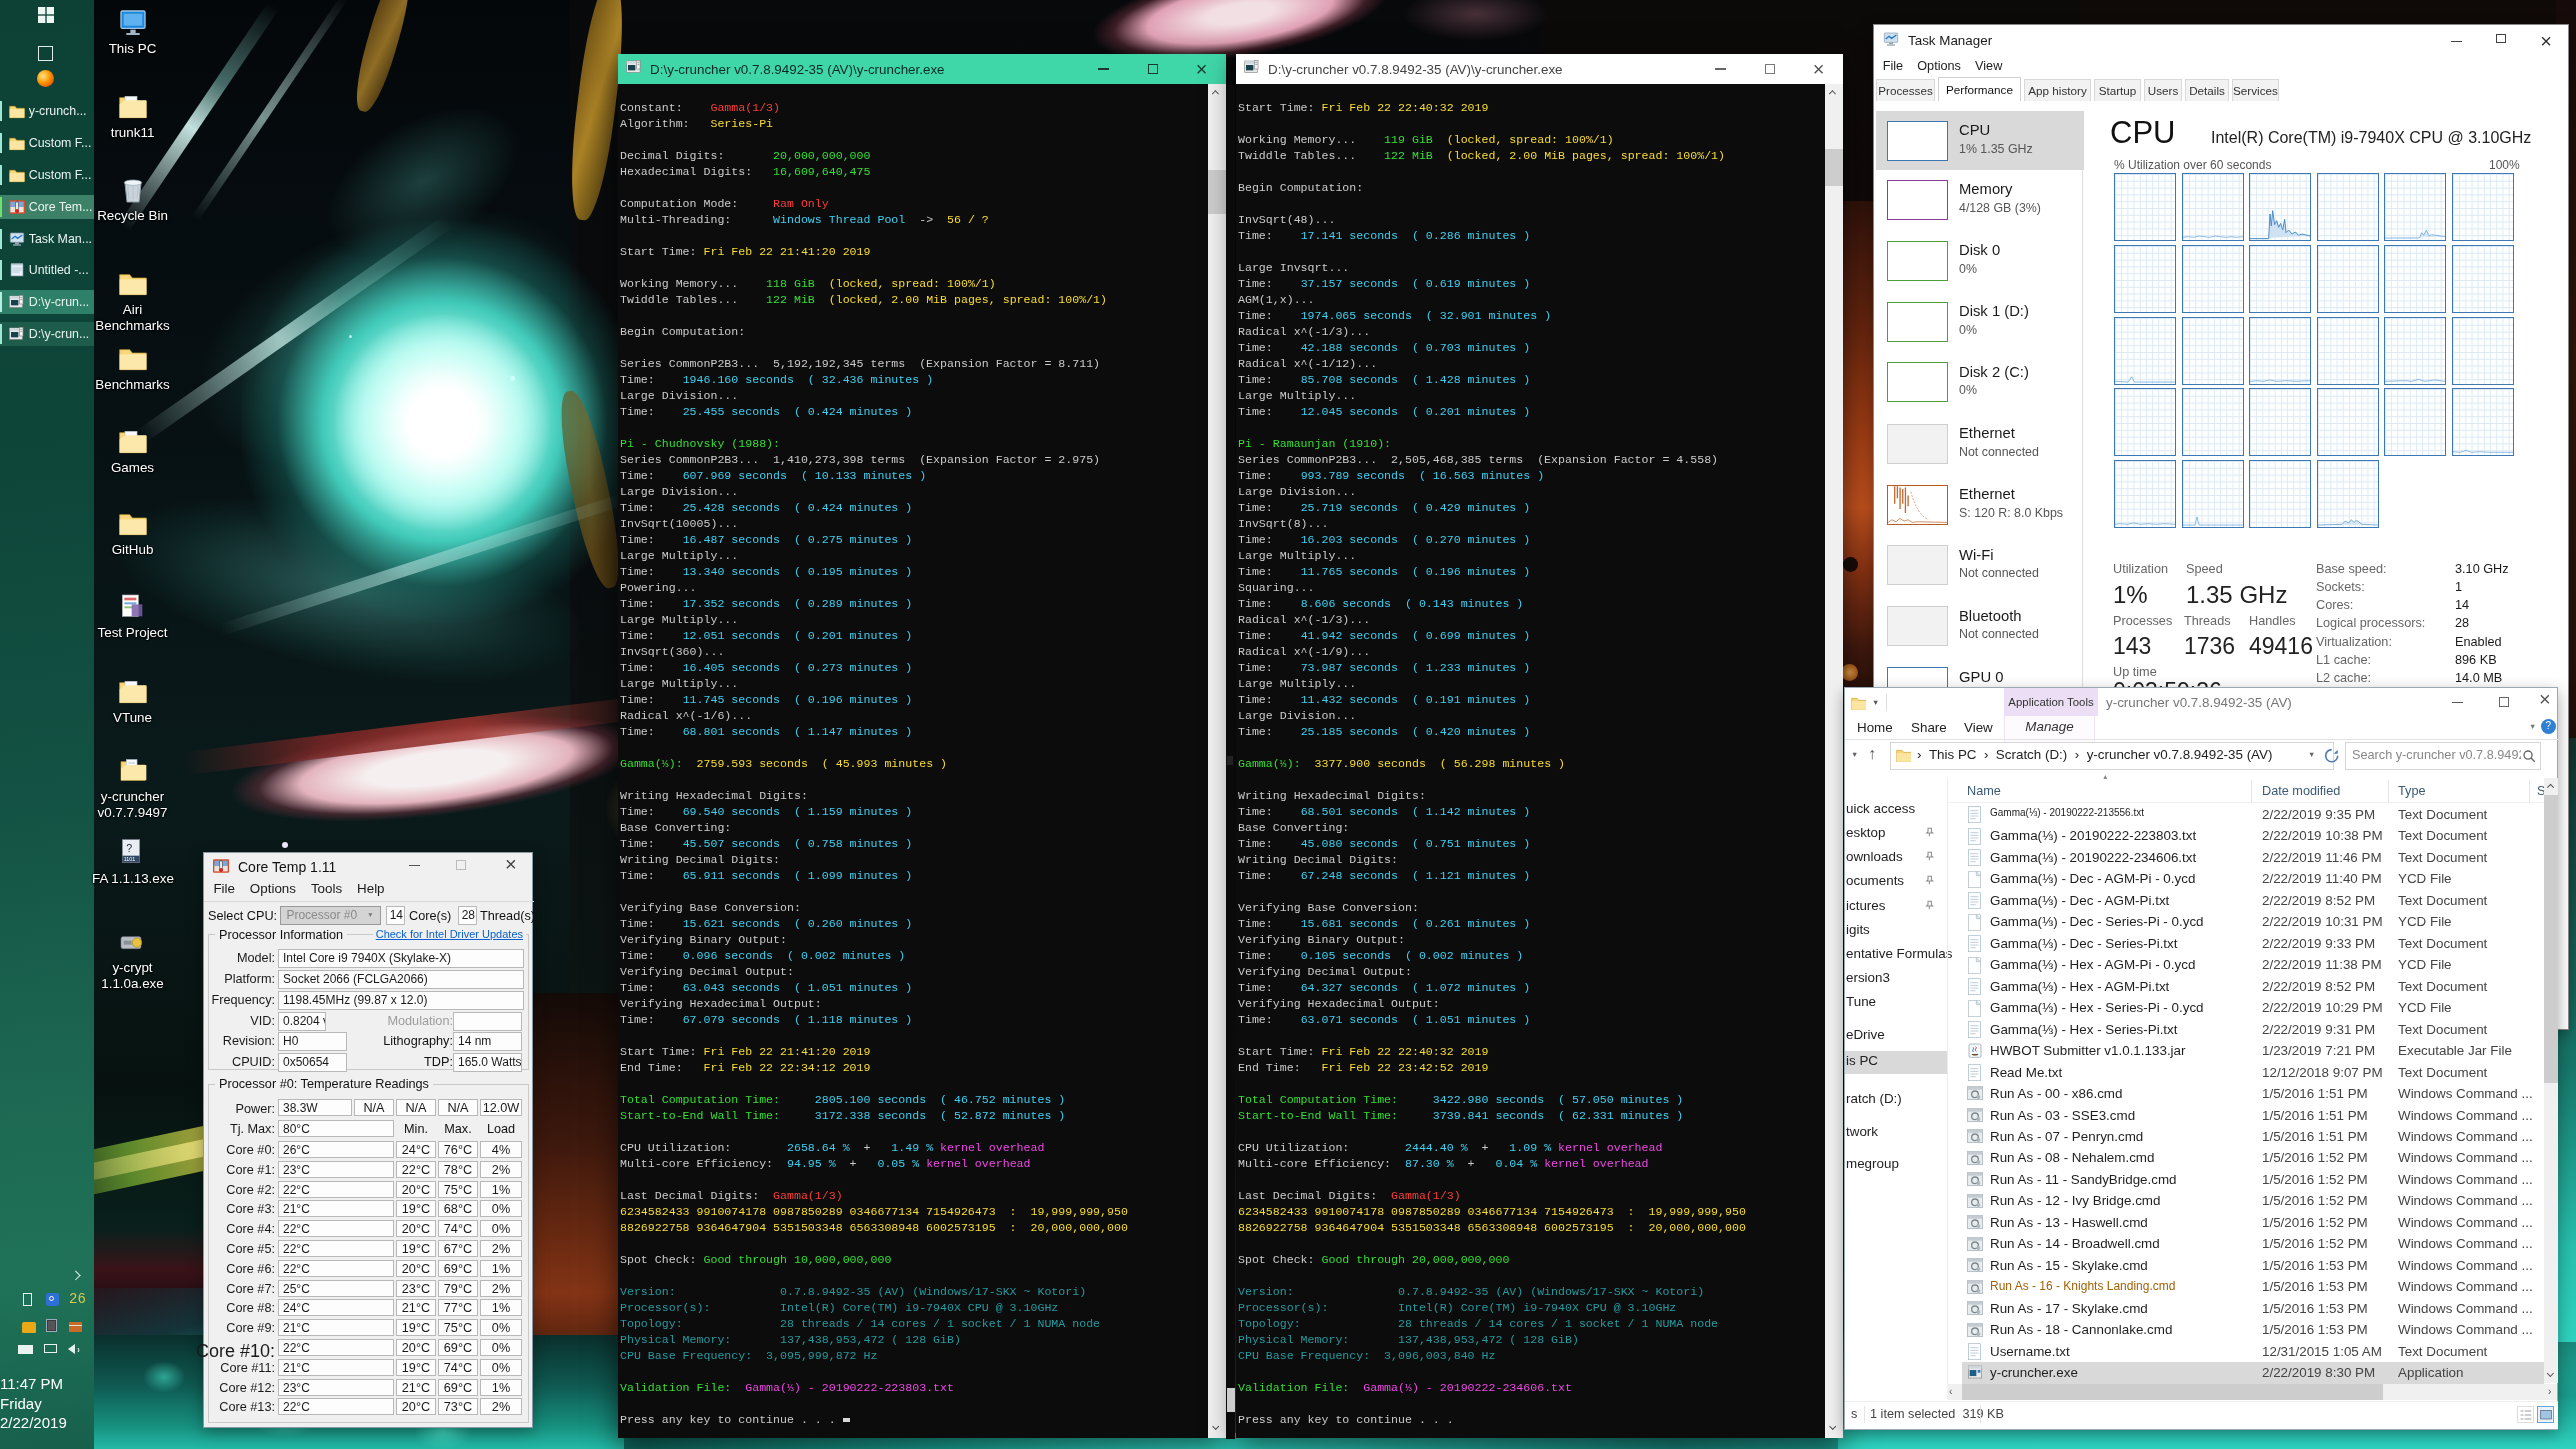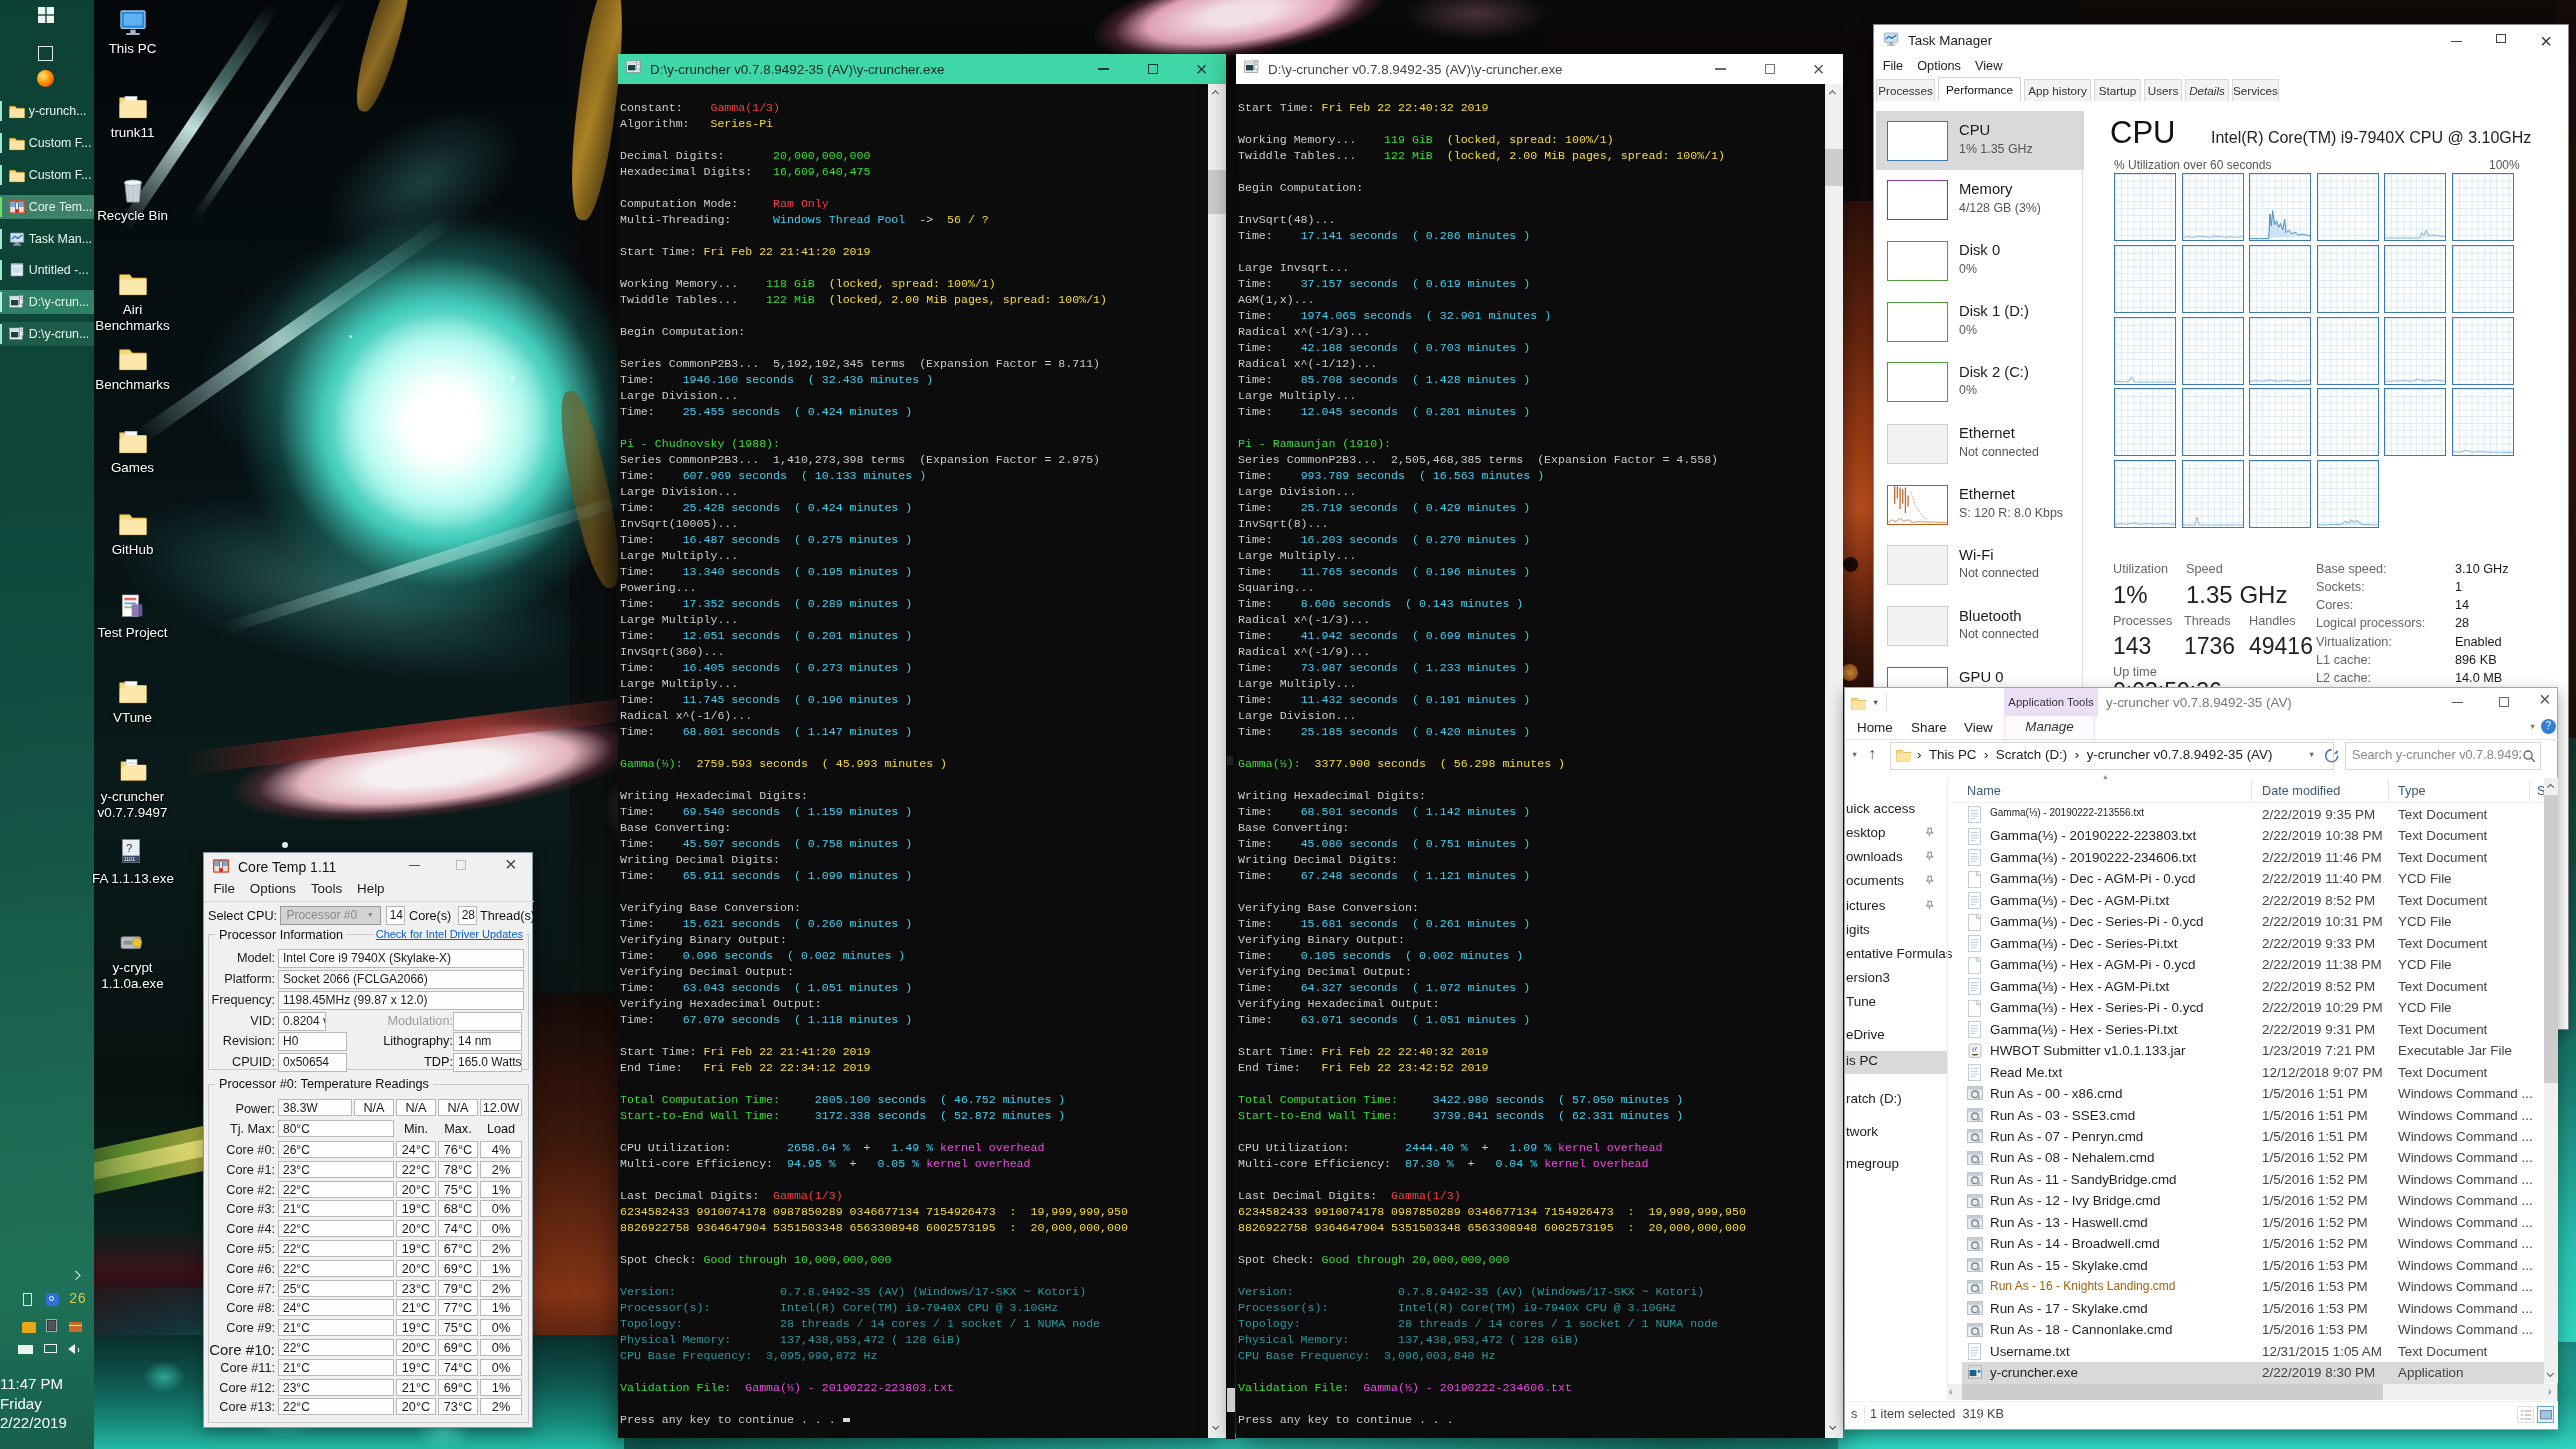--- a/index.html
+++ b/index.html
@@ -579,21 +579,21 @@
      <div style="width:9.4px;height:9.4px;border:1.3px solid #444;"></div>
      <div style="font-size:20px;margin-top:-4px;">×</div>
   </div>
   <div class="abs" style="left:8.7px;top:34px;font-size:12.7px;color:#222;">File&nbsp;&nbsp;&nbsp;&nbsp;Options&nbsp;&nbsp;&nbsp;&nbsp;View</div>
 </div>
 <div class="abs" style="left:1876px;top:79px;width:59px;height:22px;background:#f2f2f2;border:0.7px solid #d9d9d9;border-bottom:none;text-align:center;font-size:11.7px;color:#333;line-height:21px;">Processes</div>
 <div class="abs" style="left:1938px;top:77px;width:83px;height:24px;background:#fff;border:0.7px solid #d0d0d0;border-bottom:none;text-align:center;font-size:11.7px;color:#111;line-height:23px;">Performance</div>
 <div class="abs" style="left:2024px;top:79px;width:67px;height:22px;background:#f2f2f2;border:0.7px solid #d9d9d9;border-bottom:none;text-align:center;font-size:11.7px;color:#333;line-height:21px;">App history</div>
 <div class="abs" style="left:2094px;top:79px;width:47px;height:22px;background:#f2f2f2;border:0.7px solid #d9d9d9;border-bottom:none;text-align:center;font-size:11.7px;color:#333;line-height:21px;">Startup</div>
 <div class="abs" style="left:2144px;top:79px;width:38px;height:22px;background:#f2f2f2;border:0.7px solid #d9d9d9;border-bottom:none;text-align:center;font-size:11.7px;color:#333;line-height:21px;">Users</div>
-<div class="abs" style="left:2185px;top:79px;width:44px;height:22px;background:#f2f2f2;border:0.7px solid #d9d9d9;border-bottom:none;text-align:center;font-size:11.7px;color:#333;line-height:21px;font-style:italic;">Details</div>
+<div class="abs" style="left:2185px;top:79px;width:44px;height:22px;background:#f2f2f2;border:0.7px solid #d9d9d9;border-bottom:none;text-align:center;font-size:11.7px;color:#333;line-height:21px;">Details</div>
 <div class="abs" style="left:2232px;top:79px;width:47px;height:22px;background:#f2f2f2;border:0.7px solid #d9d9d9;border-bottom:none;text-align:center;font-size:11.7px;color:#333;line-height:21px;">Services</div>
 <div class="abs" style="left:1874px;top:101px;width:694px;height:589px;background:#fff;"></div>
 <div class="abs" style="left:2082px;top:111px;width:0.7px;height:579px;background:#e0e0e0;"></div>
 
  <div class="abs" style="left:1876px;top:111px;width:208px;height:59px;background:#d9d9d9;"></div>
  <div class="abs" style="left:1887px;top:121px;width:61px;height:40px;background:#fff;border:1.3px solid #3c78b4;"></div>
  <div class="abs" style="left:1959px;top:122px;font-size:14.8px;color:#1a1a1a;">CPU</div>
  <div class="abs" style="left:1959px;top:142px;font-size:12.4px;color:#555;">1% 1.35 GHz</div>
  <div class="abs" style="left:1876px;top:170px;width:208px;height:59px;"></div>
  <div class="abs" style="left:1887px;top:180px;width:61px;height:40px;background:#fff;border:1.3px solid #8b3a9e;"></div>
@@ -816,21 +816,21 @@
 <div class="abs" style="left:101px;top:1301px;width:174px;text-align:right;font-size:12.7px;color:#1a1a1a;white-space:nowrap;">Core #8:</div>
 <div class="abs" style="left:278px;top:1299px;width:116px;height:17.4px;background:#fdfdfd;border:0.7px solid #b8b8b8;font-size:12px;color:#1a1a1a;line-height:16px;padding-left:4px;text-align:left;white-space:nowrap;overflow:hidden;">24°C</div>
 <div class="abs" style="left:396px;top:1299px;width:40px;height:17.4px;background:#fdfdfd;border:0.7px solid #b8b8b8;font-size:12.7px;color:#1a1a1a;line-height:16px;padding-left:0px;text-align:center;white-space:nowrap;overflow:hidden;">21°C</div>
 <div class="abs" style="left:438px;top:1299px;width:40px;height:17.4px;background:#fdfdfd;border:0.7px solid #b8b8b8;font-size:12.7px;color:#1a1a1a;line-height:16px;padding-left:0px;text-align:center;white-space:nowrap;overflow:hidden;">77°C</div>
 <div class="abs" style="left:480px;top:1299px;width:42px;height:17.4px;background:#fdfdfd;border:0.7px solid #b8b8b8;font-size:12.7px;color:#1a1a1a;line-height:16px;padding-left:0px;text-align:center;white-space:nowrap;overflow:hidden;">1%</div>
 <div class="abs" style="left:101px;top:1321px;width:174px;text-align:right;font-size:12.7px;color:#1a1a1a;white-space:nowrap;">Core #9:</div>
 <div class="abs" style="left:278px;top:1319px;width:116px;height:17.4px;background:#fdfdfd;border:0.7px solid #b8b8b8;font-size:12px;color:#1a1a1a;line-height:16px;padding-left:4px;text-align:left;white-space:nowrap;overflow:hidden;">21°C</div>
 <div class="abs" style="left:396px;top:1319px;width:40px;height:17.4px;background:#fdfdfd;border:0.7px solid #b8b8b8;font-size:12.7px;color:#1a1a1a;line-height:16px;padding-left:0px;text-align:center;white-space:nowrap;overflow:hidden;">19°C</div>
 <div class="abs" style="left:438px;top:1319px;width:40px;height:17.4px;background:#fdfdfd;border:0.7px solid #b8b8b8;font-size:12.7px;color:#1a1a1a;line-height:16px;padding-left:0px;text-align:center;white-space:nowrap;overflow:hidden;">75°C</div>
 <div class="abs" style="left:480px;top:1319px;width:42px;height:17.4px;background:#fdfdfd;border:0.7px solid #b8b8b8;font-size:12.7px;color:#1a1a1a;line-height:16px;padding-left:0px;text-align:center;white-space:nowrap;overflow:hidden;">0%</div>
-<div class="abs" style="left:101px;top:1341px;width:174px;text-align:right;font-size:15px;color:#1a1a1a;white-space:nowrap;">Core #10:</div>
+<div class="abs" style="left:101px;top:1341px;width:174px;text-align:right;font-size:18px;color:#1a1a1a;white-space:nowrap;">Core #10:</div>
 <div class="abs" style="left:278px;top:1339px;width:116px;height:17.4px;background:#fdfdfd;border:0.7px solid #b8b8b8;font-size:12px;color:#1a1a1a;line-height:16px;padding-left:4px;text-align:left;white-space:nowrap;overflow:hidden;">22°C</div>
 <div class="abs" style="left:396px;top:1339px;width:40px;height:17.4px;background:#fdfdfd;border:0.7px solid #b8b8b8;font-size:12.7px;color:#1a1a1a;line-height:16px;padding-left:0px;text-align:center;white-space:nowrap;overflow:hidden;">20°C</div>
 <div class="abs" style="left:438px;top:1339px;width:40px;height:17.4px;background:#fdfdfd;border:0.7px solid #b8b8b8;font-size:12.7px;color:#1a1a1a;line-height:16px;padding-left:0px;text-align:center;white-space:nowrap;overflow:hidden;">69°C</div>
 <div class="abs" style="left:480px;top:1339px;width:42px;height:17.4px;background:#fdfdfd;border:0.7px solid #b8b8b8;font-size:12.7px;color:#1a1a1a;line-height:16px;padding-left:0px;text-align:center;white-space:nowrap;overflow:hidden;">0%</div>
 <div class="abs" style="left:101px;top:1361px;width:174px;text-align:right;font-size:12.7px;color:#1a1a1a;white-space:nowrap;">Core #11:</div>
 <div class="abs" style="left:278px;top:1359px;width:116px;height:17.4px;background:#fdfdfd;border:0.7px solid #b8b8b8;font-size:12px;color:#1a1a1a;line-height:16px;padding-left:4px;text-align:left;white-space:nowrap;overflow:hidden;">21°C</div>
 <div class="abs" style="left:396px;top:1359px;width:40px;height:17.4px;background:#fdfdfd;border:0.7px solid #b8b8b8;font-size:12.7px;color:#1a1a1a;line-height:16px;padding-left:0px;text-align:center;white-space:nowrap;overflow:hidden;">19°C</div>
 <div class="abs" style="left:438px;top:1359px;width:40px;height:17.4px;background:#fdfdfd;border:0.7px solid #b8b8b8;font-size:12.7px;color:#1a1a1a;line-height:16px;padding-left:0px;text-align:center;white-space:nowrap;overflow:hidden;">74°C</div>
 <div class="abs" style="left:480px;top:1359px;width:42px;height:17.4px;background:#fdfdfd;border:0.7px solid #b8b8b8;font-size:12.7px;color:#1a1a1a;line-height:16px;padding-left:0px;text-align:center;white-space:nowrap;overflow:hidden;">0%</div>
 <div class="abs" style="left:101px;top:1381px;width:174px;text-align:right;font-size:12.7px;color:#1a1a1a;white-space:nowrap;">Core #12:</div>

